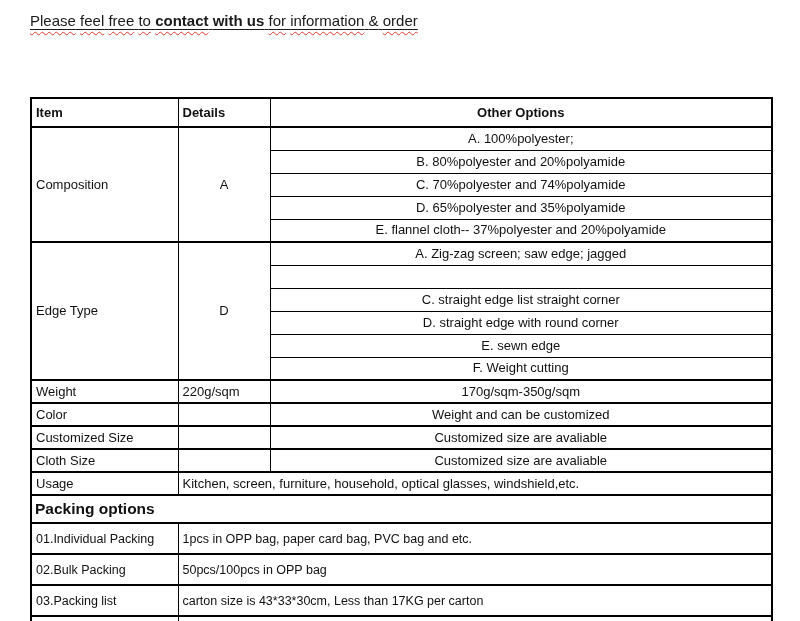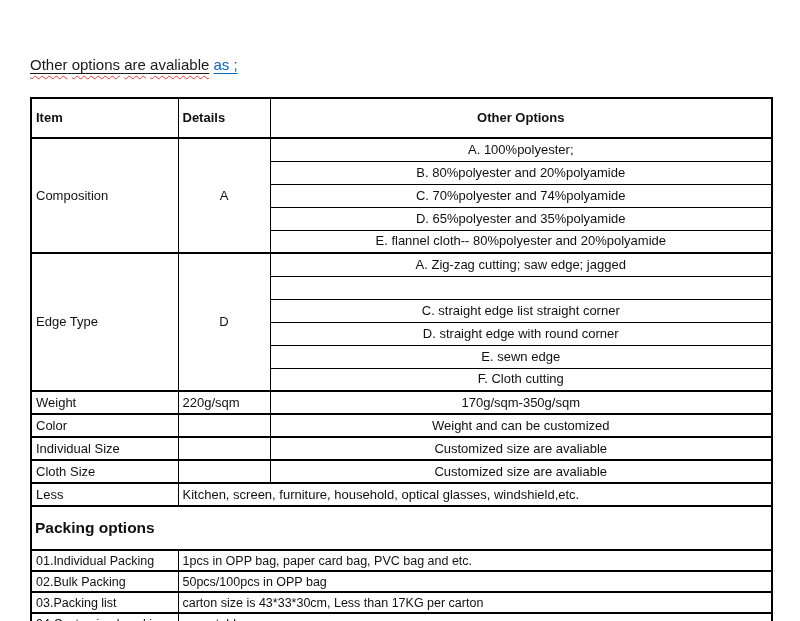--- a/index.html
+++ b/index.html
@@ -51,25 +51,25 @@
     border:1px solid #000;
     padding:1px 4px;
     vertical-align:middle;
     line-height:16px;
     overflow:hidden;
     white-space:nowrap;
   }
   
   table.spec{border:2px solid #000;}
   
-  tr.hdr{height:40px;}
+  tr.hdr{height:29px;}
   tr.sub{height:23px;}
   tr.major{height:23px;}
-  tr.ptitle-row{height:44px;}
-  tr.pack{height:21px;}
+  tr.ptitle-row{height:28px;}
+  tr.pack{height:31px;}
   
   tr.hdr td{font-weight:700;border-bottom-width:2px;}
   td.opt-h{padding-left:9px;}
   
   tr.sec td{border-top-width:2px;}
   
   td.c3{border-left-width:2px;text-align:center;}
   
   td.ctr{text-align:center;}
   td.opt{padding-left:5px;}
@@ -79,26 +79,31 @@
     border-top-width:2px;border-bottom-width:2px;
   }
   tr.pack td{font-size:12.5px;border-top-width:2px;}
   tr.pack td.val{text-align:left;}
 </style>
 </head>
 <body>
 
 <div class="page">
 
-
-  <div class="intro-line" id="line2"><span class="u"><span class="w sq">Other</span>
-<span class="w sq">options</span>
-<span class="w sq">are</span>
-<span class="w sq">avaliable</span></span>
-<a class="doclink">as ;</a></div>
+  <div class="intro-line" id="line1"><span class="u"><span class="w sq">Please</span>
+<span class="w sq">feel</span>
+<span class="w sq">free</span>
+<span class="w sq">to</span>
+<span class="w sq b">contact</span>
+<span class="w b">with us</span>
+<span class="w sq">for</span>
+<span class="w sq">information</span>
+<span class="w">&amp;</span>
+<span class="w sq">order</span></span></div>
+
 
   <table class="spec">
     <colgroup>
         <col style="width:147px">
         <col style="width:92px">
         <col style="width:502px">
       </colgroup>
 
     <tbody>
         <tr class="hdr">
@@ -115,66 +120,66 @@
     <tr class="sub">
       <td class="c3 opt">B. 80%polyester and 20%polyamide</td>
     </tr>
     <tr class="sub">
       <td class="c3 opt">C. 70%polyester and 74%polyamide</td>
     </tr>
     <tr class="sub">
       <td class="c3 opt">D. 65%polyester and 35%polyamide</td>
     </tr>
     <tr class="sub">
-      <td class="c3 opt">E. flannel cloth-- 80%polyester and 20%polyamide</td>
+      <td class="c3 opt">E. flannel cloth-- 37%polyester and 20%polyamide</td>
     </tr>
 
     <tr class="sub sec">
       <td rowspan="6">Edge Type</td>
       <td rowspan="6" class="ctr">D</td>
-      <td class="c3 opt">A. Zig-zag cutting; saw edge; jagged</td>
+      <td class="c3 opt">A. Zig-zag screen; saw edge; jagged</td>
     </tr>
     <tr class="sub">
       <td class="c3 opt"></td>
     </tr>
     <tr class="sub">
       <td class="c3 opt">C. straight edge list straight corner</td>
     </tr>
     <tr class="sub">
       <td class="c3 opt">D. straight edge with round corner</td>
     </tr>
     <tr class="sub">
       <td class="c3 opt">E. sewn edge</td>
     </tr>
     <tr class="sub">
-      <td class="c3 opt">F. Cloth cutting</td>
+      <td class="c3 opt">F. Weight cutting</td>
     </tr>
 
     <tr class="major sec">
       <td>Weight</td>
       <td>220g/sqm</td>
       <td class="c3 opt">170g/sqm-350g/sqm</td>
     </tr>
     <tr class="major sec">
       <td>Color</td>
       <td></td>
       <td class="c3 opt">Weight and can be customized</td>
     </tr>
     <tr class="major sec">
-      <td>Individual Size</td>
+      <td>Customized Size</td>
       <td></td>
       <td class="c3 opt">Customized size are avaliable</td>
     </tr>
     <tr class="major sec">
       <td>Cloth Size</td>
       <td></td>
       <td class="c3 opt">Customized size are avaliable</td>
     </tr>
     <tr class="major sec">
-      <td>Less</td>
+      <td>Usage</td>
       <td colspan="2" class="opt">Kitchen, screen, furniture, household, optical glasses, windshield,etc.</td>
     </tr>
 
     <tr class="ptitle-row">
       <td colspan="3">Packing options</td>
     </tr>
     <tr class="pack">
       <td>01.Individual Packing</td>
       <td colspan="2" class="val">1pcs in OPP bag, paper card bag, PVC bag and etc.</td>
     </tr>

